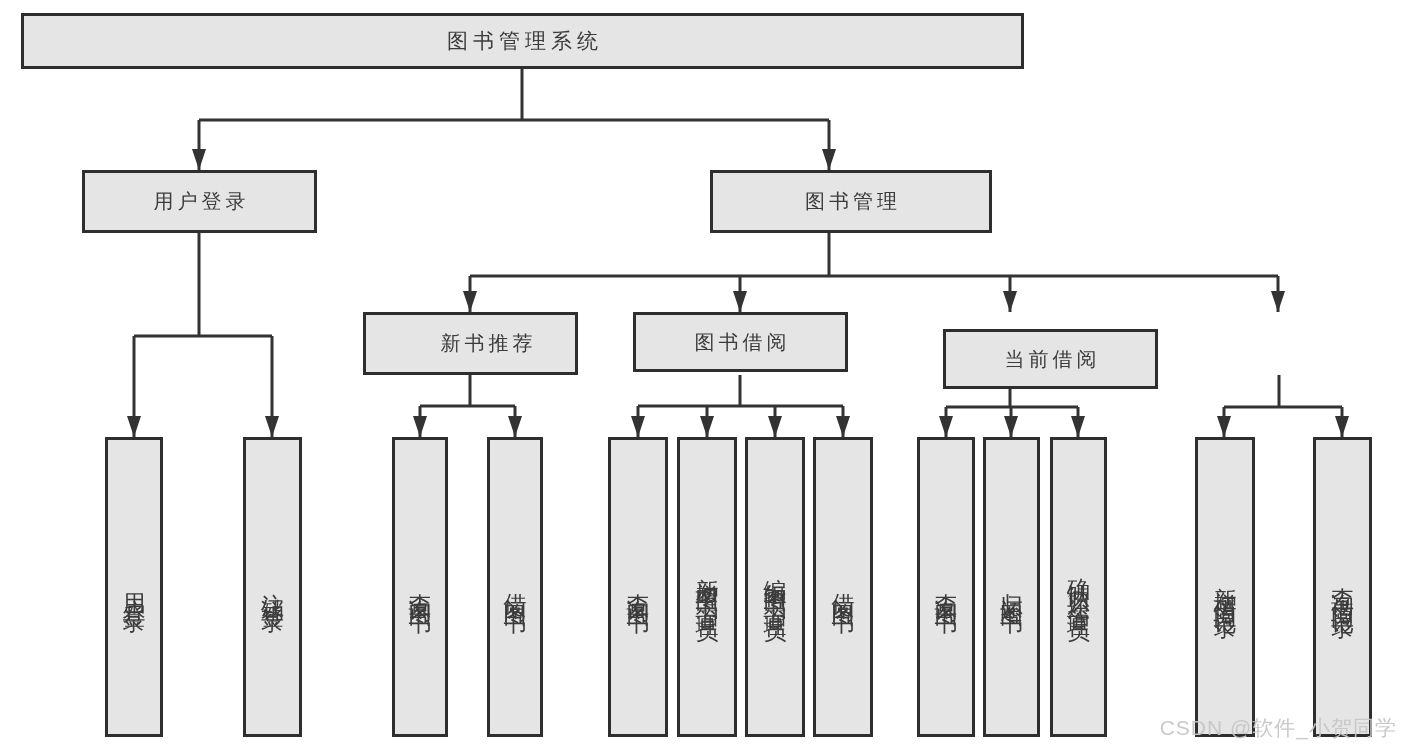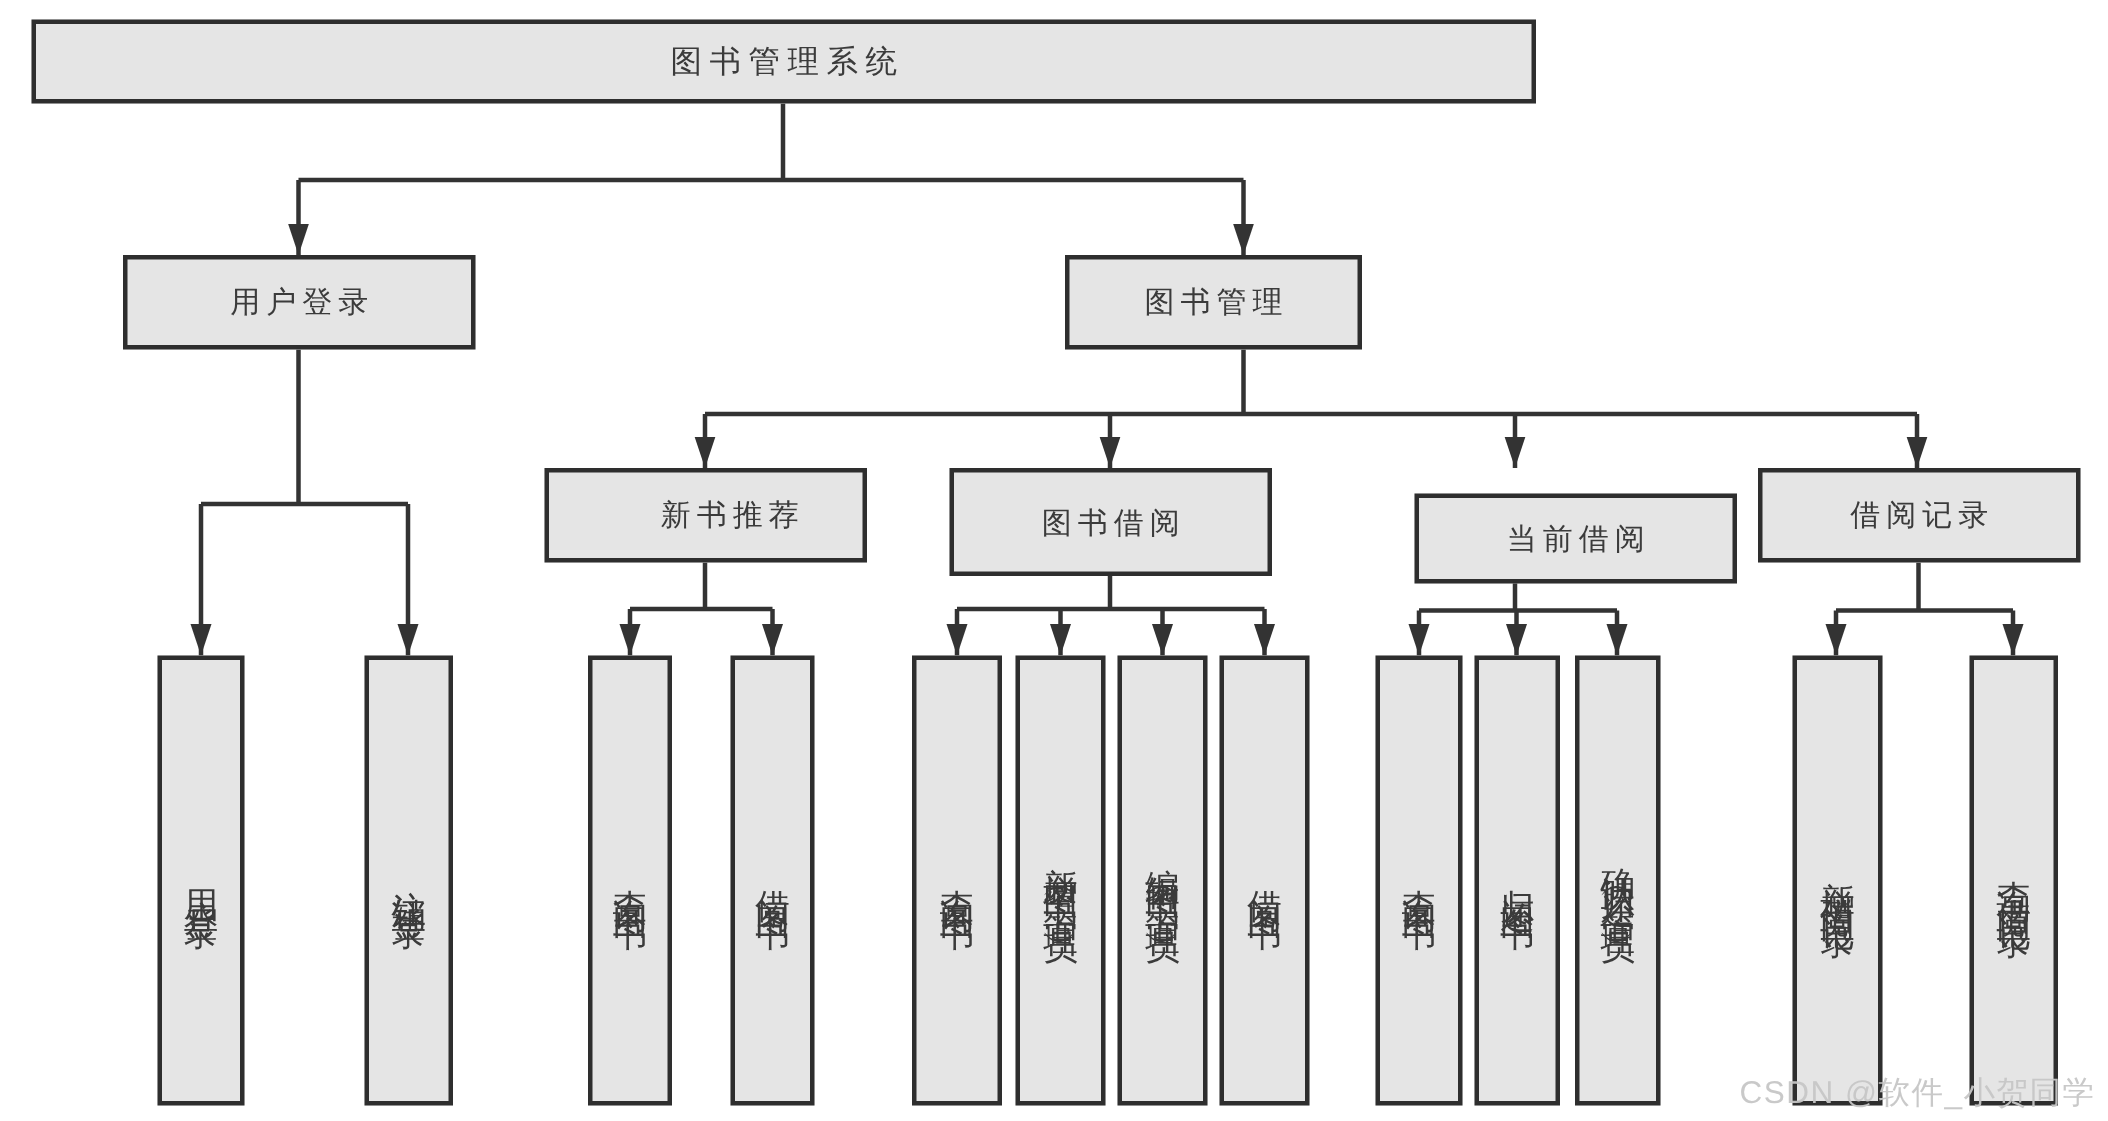--- a/index.html
+++ b/index.html
@@ -107,26 +107,25 @@
 
       <path d="M1279,375 V407 M1224,407 H1342"></path>
       <path d="M1224,407 V437" marker-end="url(#arrowDown)"></path>
       <path d="M1342,407 V437" marker-end="url(#arrowDown)"></path>
     </g>
   </svg>
 
   <div class="box h root-box" style="left:21px; top:13px; width:1003px; height:56px;">图书管理系统</div>
 
   <div class="box h" style="left:82px; top:170px; width:235px; height:63px;">用户登录</div>
-  <div class="box h" style="left:710px; top:170px; width:198px; height:63px;">图书管理</div>
+  <div class="box h" style="left:710px; top:170px; width:282px; height:63px;">图书管理</div>
 
   <div class="box h" style="left:363px; top:312px; width:215px; height:63px;padding-left:32px;">新书推荐</div>
-  <div class="box h" style="left:633px; top:312px; width:215px; height:72px;">图书借阅</div>
+  <div class="box h" style="left:633px; top:312px; width:215px; height:60px;">图书借阅</div>
   <div class="box h" style="left:943px; top:312px; width:215px; height:60px;margin-top:17px;">当前借阅</div>
-  <div class="box h" style="left:1172px; top:312px; width:215px; height:63px;">借阅记录</div>
 
   <div class="box v" style="left:105px; top:437px; width:58px; height:300px;">用户登录</div>
   <div class="box v" style="left:243px; top:437px; width:59px; height:300px;">注销登录</div>
 
   <div class="box v" style="left:392px; top:437px; width:56px; height:300px;">查询图书</div>
   <div class="box v" style="left:487px; top:437px; width:56px; height:300px;">借阅图书</div>
 
   <div class="box v" style="left:608px; top:437px; width:60px; height:300px;">查询图书</div>
   <div class="box v" style="left:677px; top:437px; width:60px; height:300px;">新增图书（管理员）</div>
   <div class="box v" style="left:745px; top:437px; width:60px; height:300px;">编辑图书（管理员）</div>

